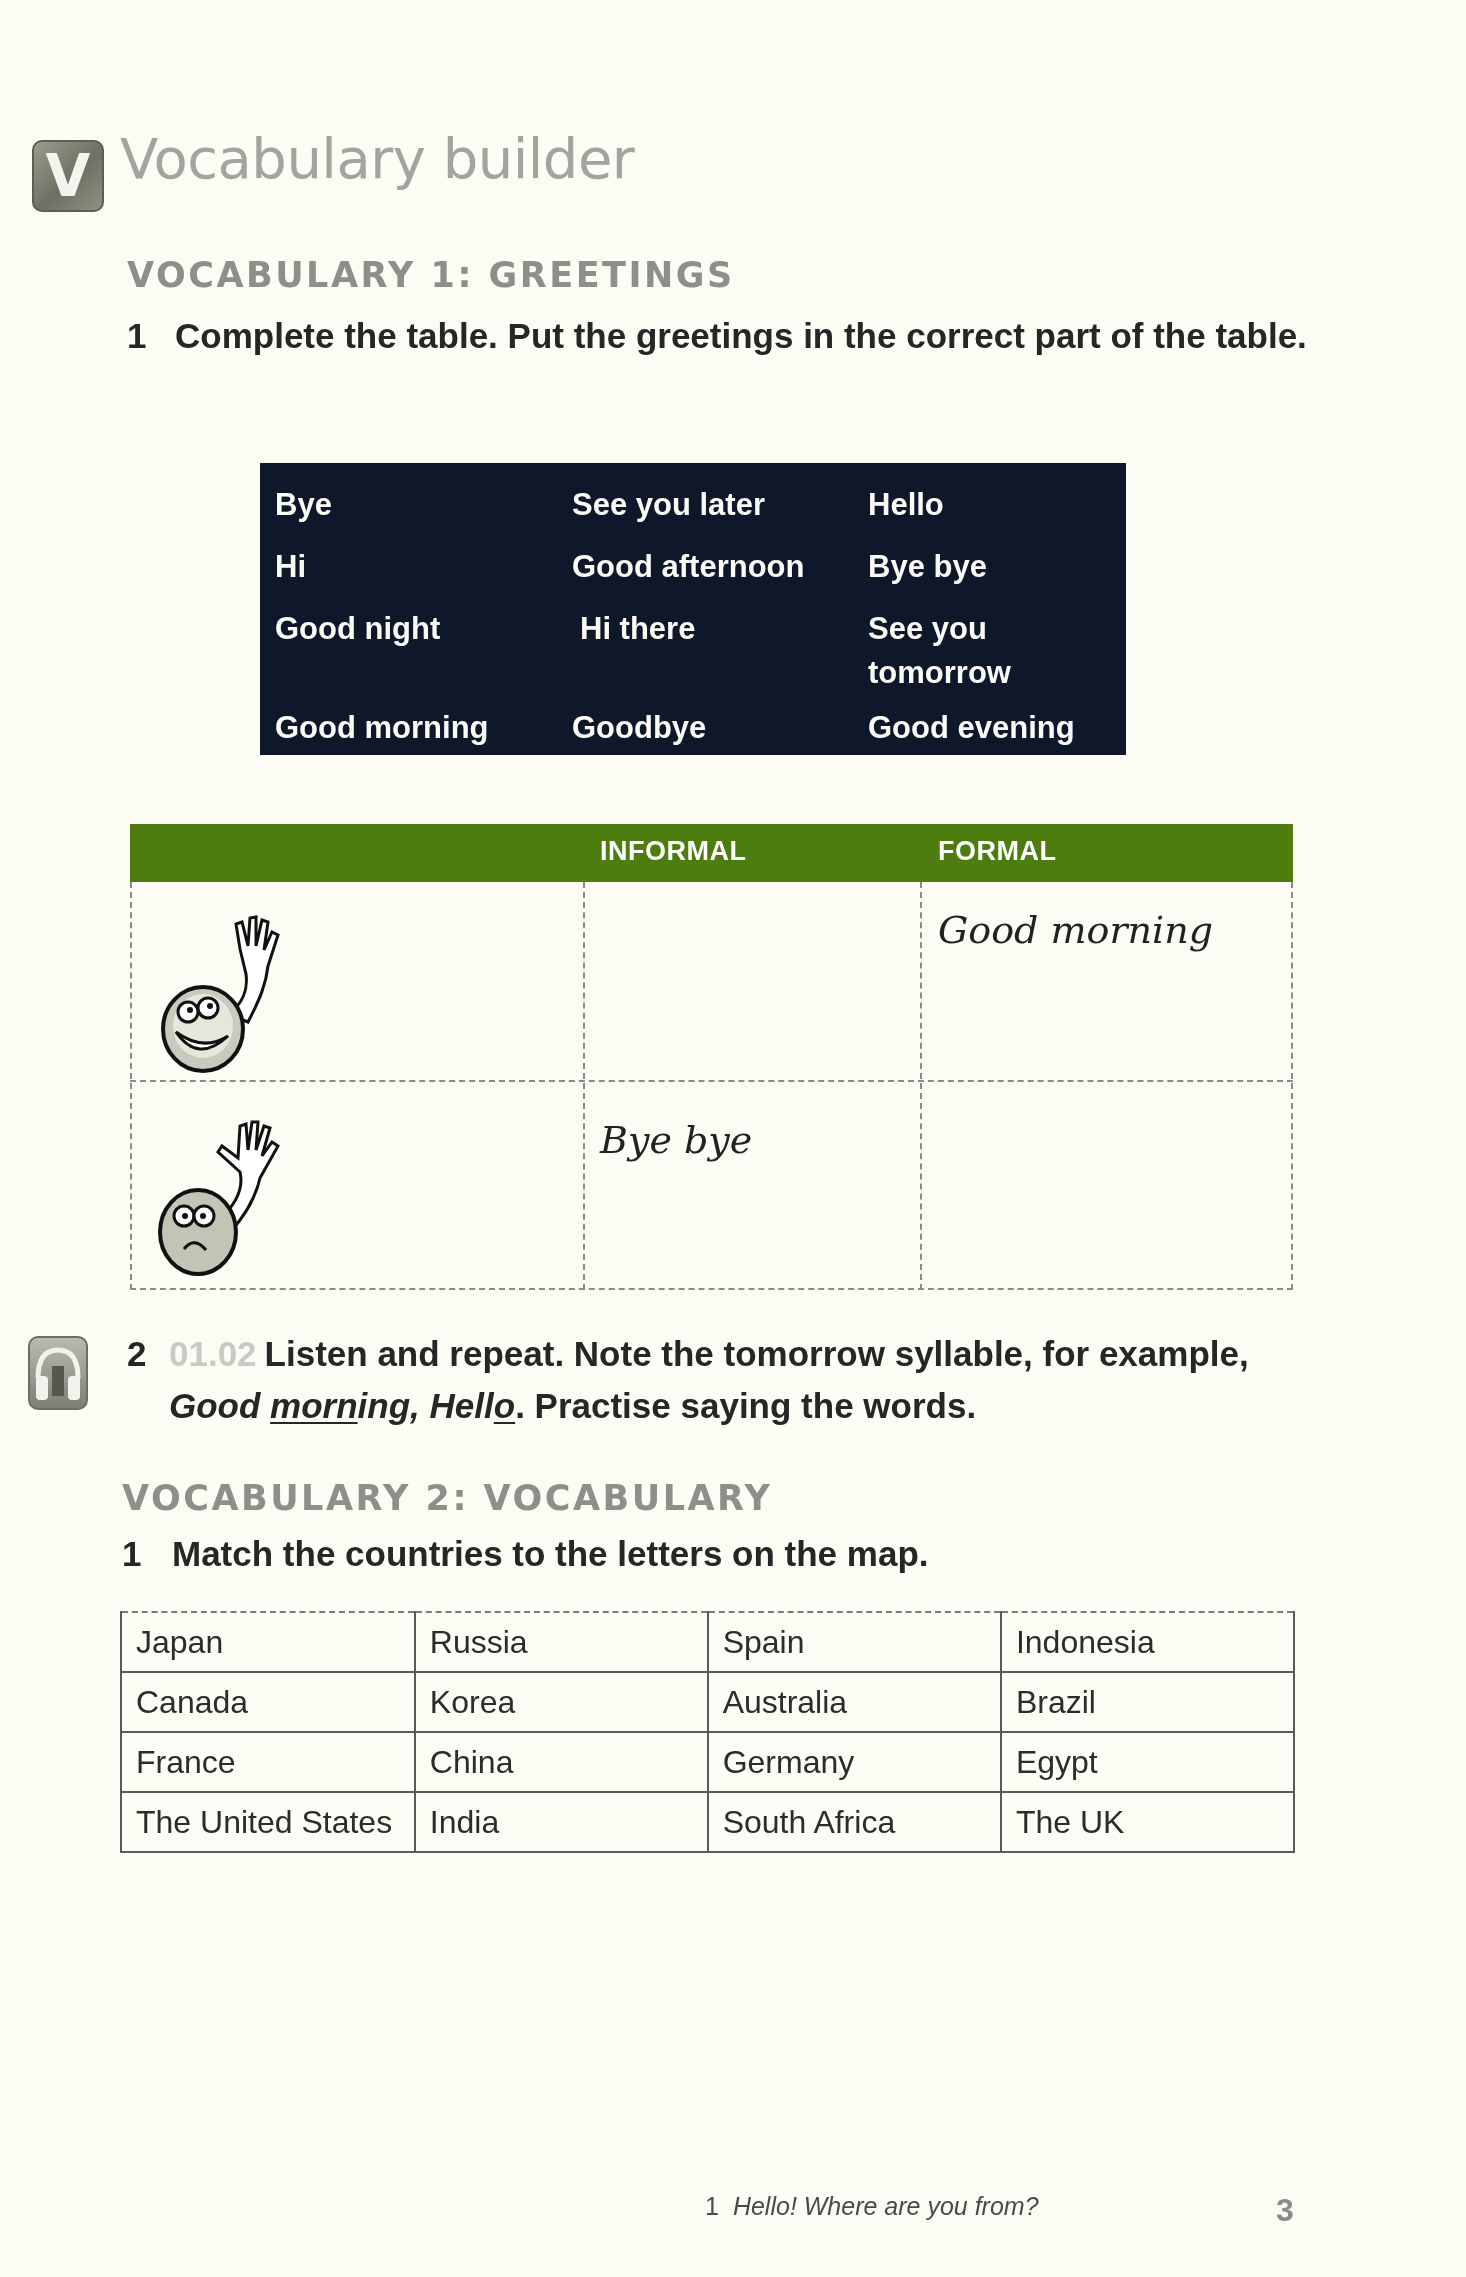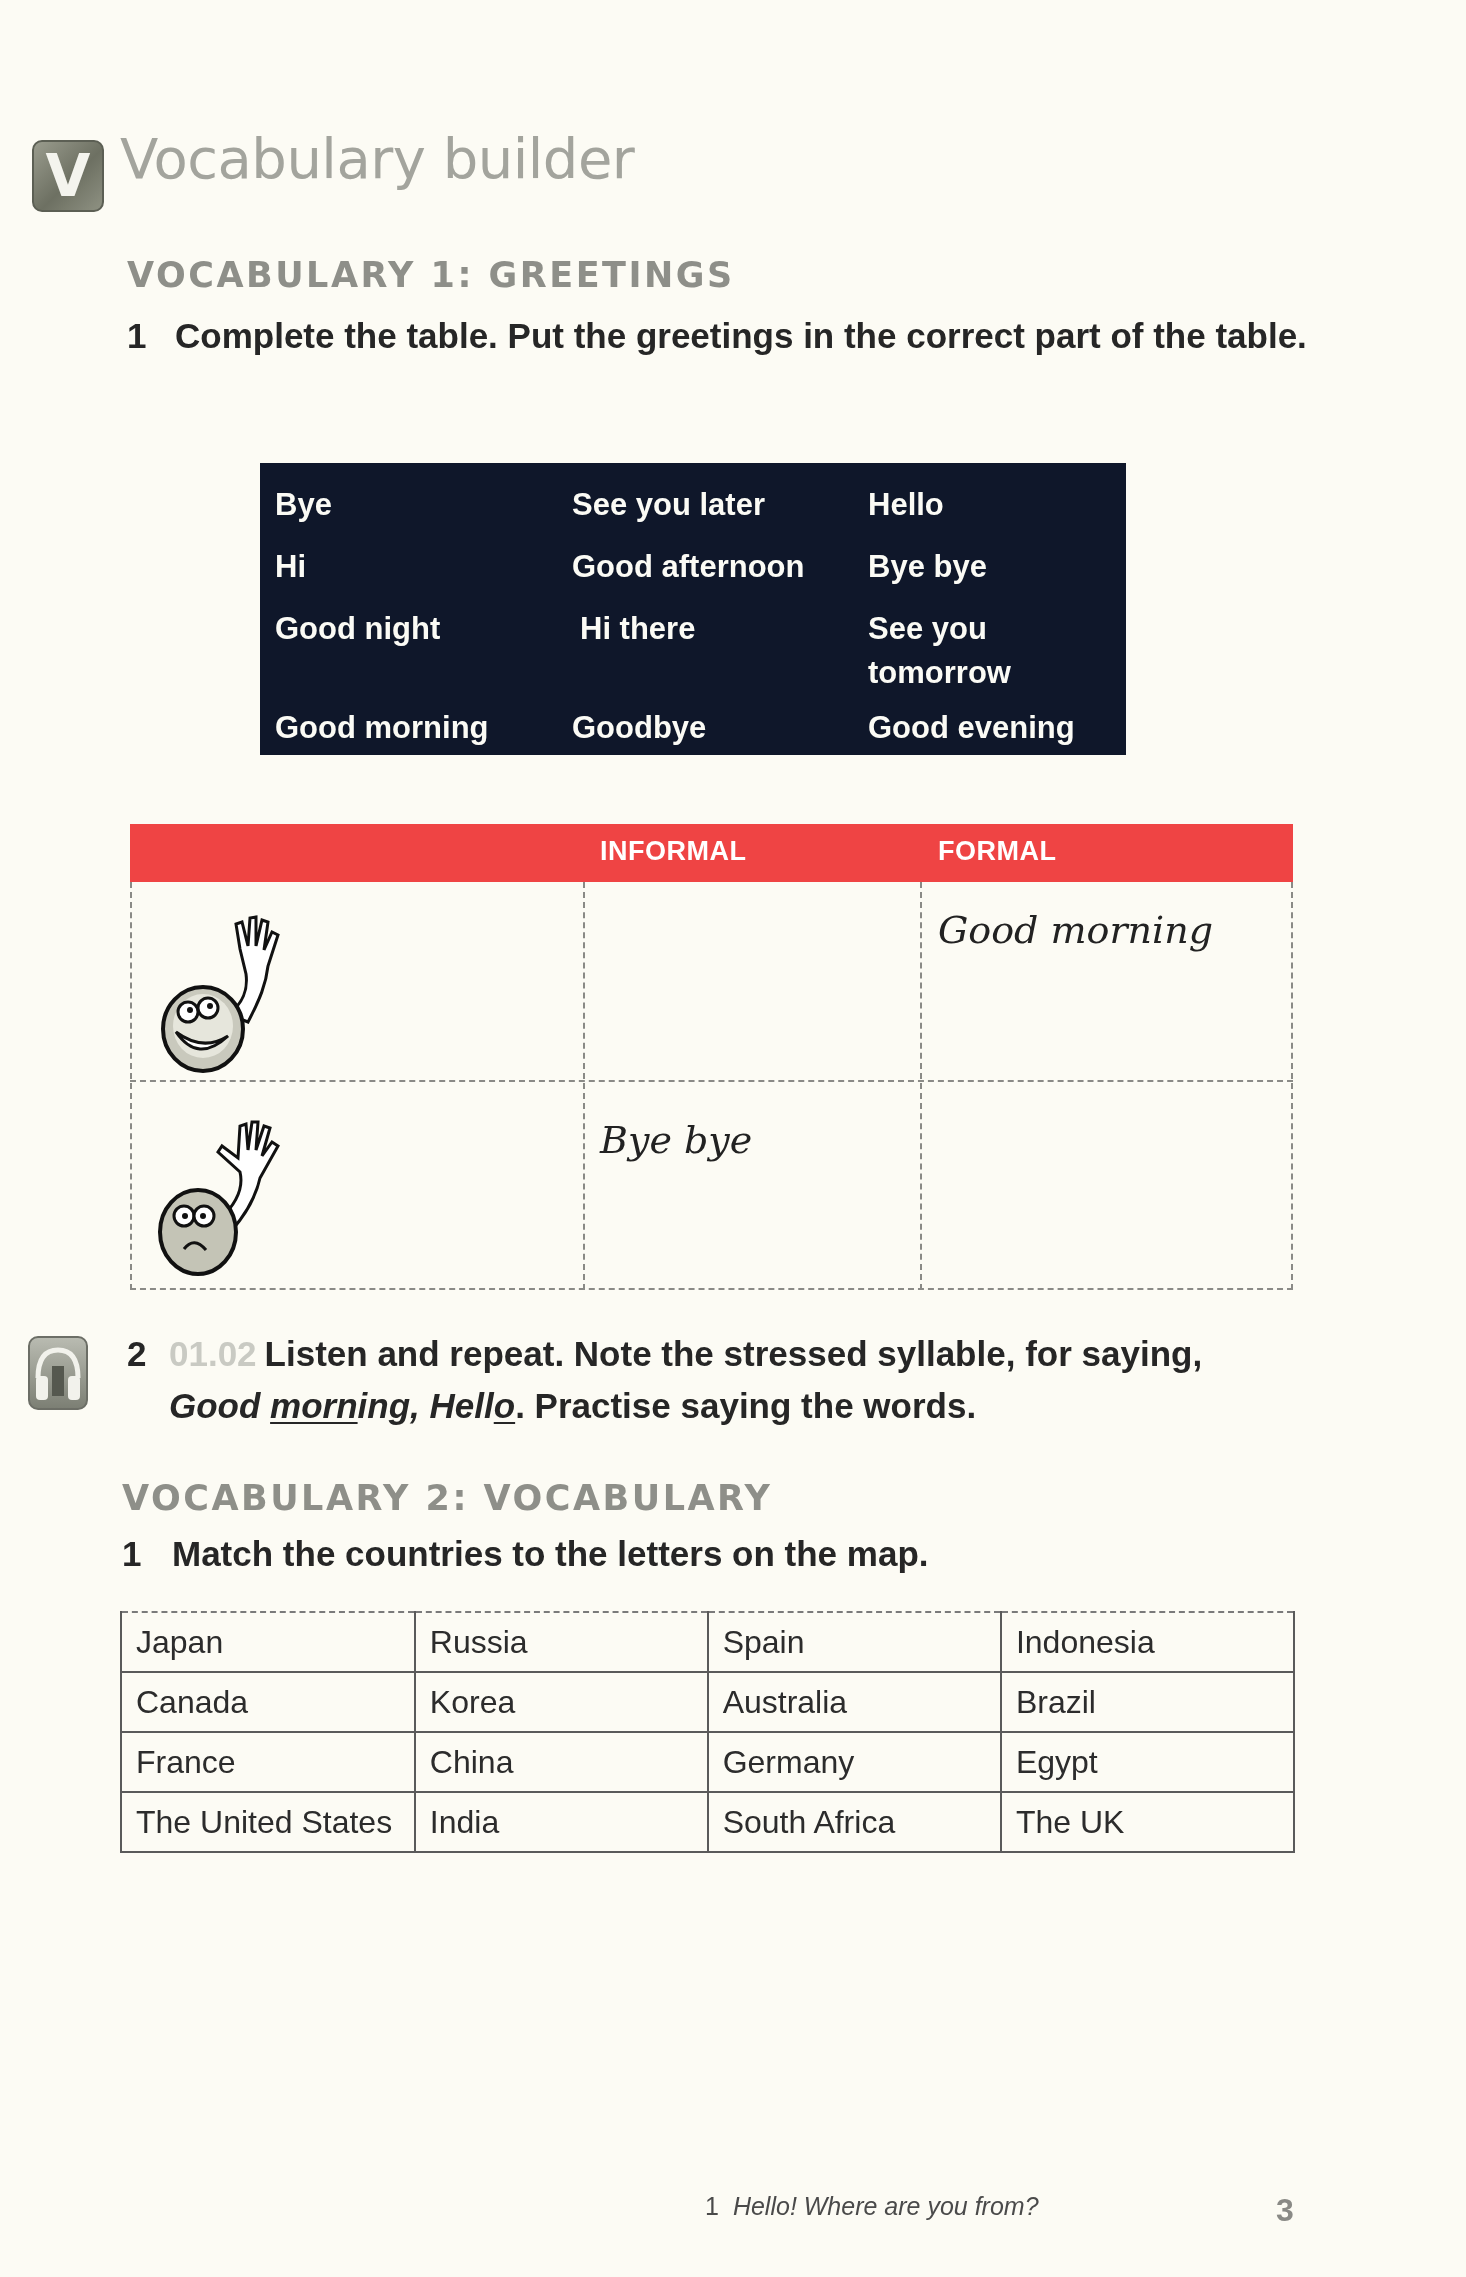--- a/index.html
+++ b/index.html
@@ -50,21 +50,21 @@
     font-family: "Liberation Sans", sans-serif; font-weight: bold;
     font-size: 31px; line-height: 44px; white-space: nowrap;
   }
 
   
   .gtable {
     left: 130px; top: 824px; width: 1163px; height: 466px;
   }
   .gtable .hdr {
     position: absolute; left: 0; top: 0; width: 100%; height: 58px;
-    background: #ef4444;
+    background: #4d7c0f;
   }
   .gtable .hdr span {
     position: absolute; top: 12px;
     font-family: "Liberation Sans", sans-serif; font-weight: bold;
     font-size: 27px; color: #ffffff; letter-spacing: 0.5px;
   }
   .gtable .vline {
     position: absolute; top: 58px; bottom: 0; width: 0;
     border-left: 2px dashed #8a8a86;
   }
@@ -184,21 +184,21 @@
   <svg width="56" height="70" viewBox="0 0 56 70">
     <path d="M8 40 Q8 12 28 12 Q48 12 48 40" fill="none" stroke="#f2f2ec" stroke-width="5"></path>
     <rect x="6" y="38" width="12" height="24" rx="4" fill="#f2f2ec"></rect>
     <rect x="38" y="38" width="12" height="24" rx="4" fill="#f2f2ec"></rect>
     <rect x="22" y="28" width="12" height="30" fill="#55584f"></rect>
   </svg>
 </div>
 <div class="abs instr" style="left:127px; top:1328px; width:1180px;">
   <span class="num">2</span>
   <span class="txt" style="margin-left:42px;">
-    <span style="color:#c9cac3; margin-right:8px;">01.02</span><span>Listen and repeat. Note the stressed syllable, for saying,</span><br>
+    <span style="color:#c9cac3; margin-right:8px;">01.02</span><span>Listen and repeat. Note the tomorrow syllable, for example,</span><br>
     <i><span>Good </span><u>morn</u><span>ing</span><span>, </span><span>Hell</span><u>o</u></i><span>. Practise saying the words.</span>
   </span>
 </div>
 
 <div class="abs section-heading" style="left:122px; top:1478px;">VOCABULARY 2: VOCABULARY</div>
 
 <div class="abs instr" style="left:122px; top:1528px; width:1180px;">
   <span class="num">1</span>
   <span class="txt" style="margin-left:50px;">Match the countries to the letters on the map.</span>
 </div>

